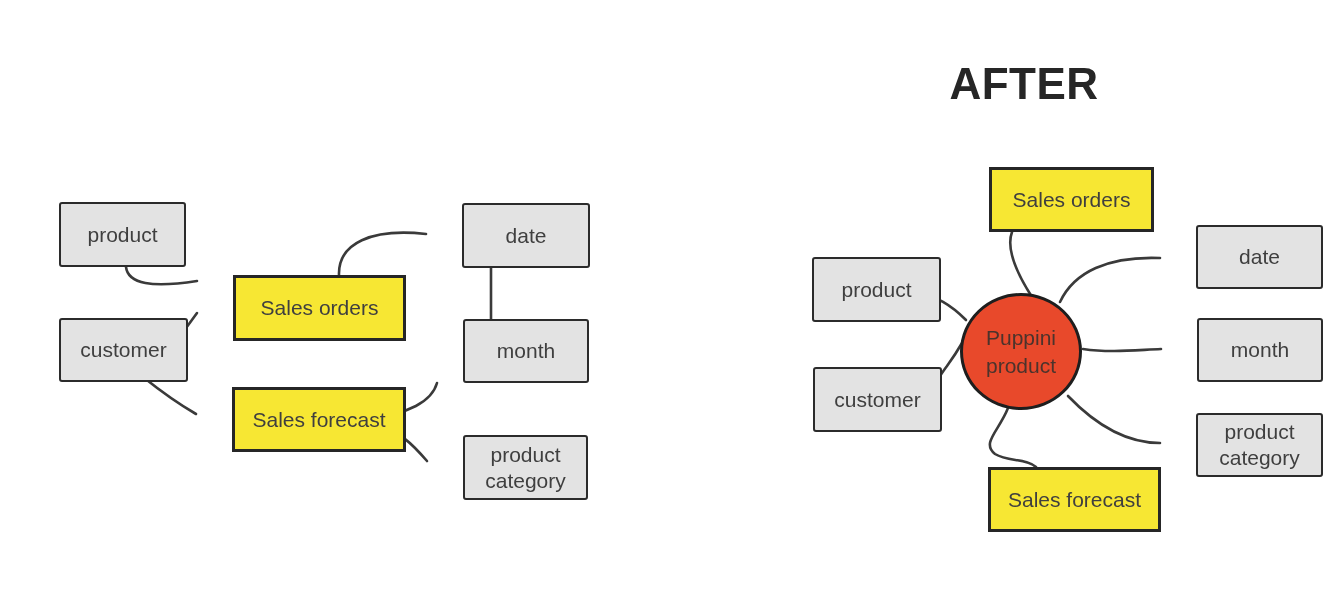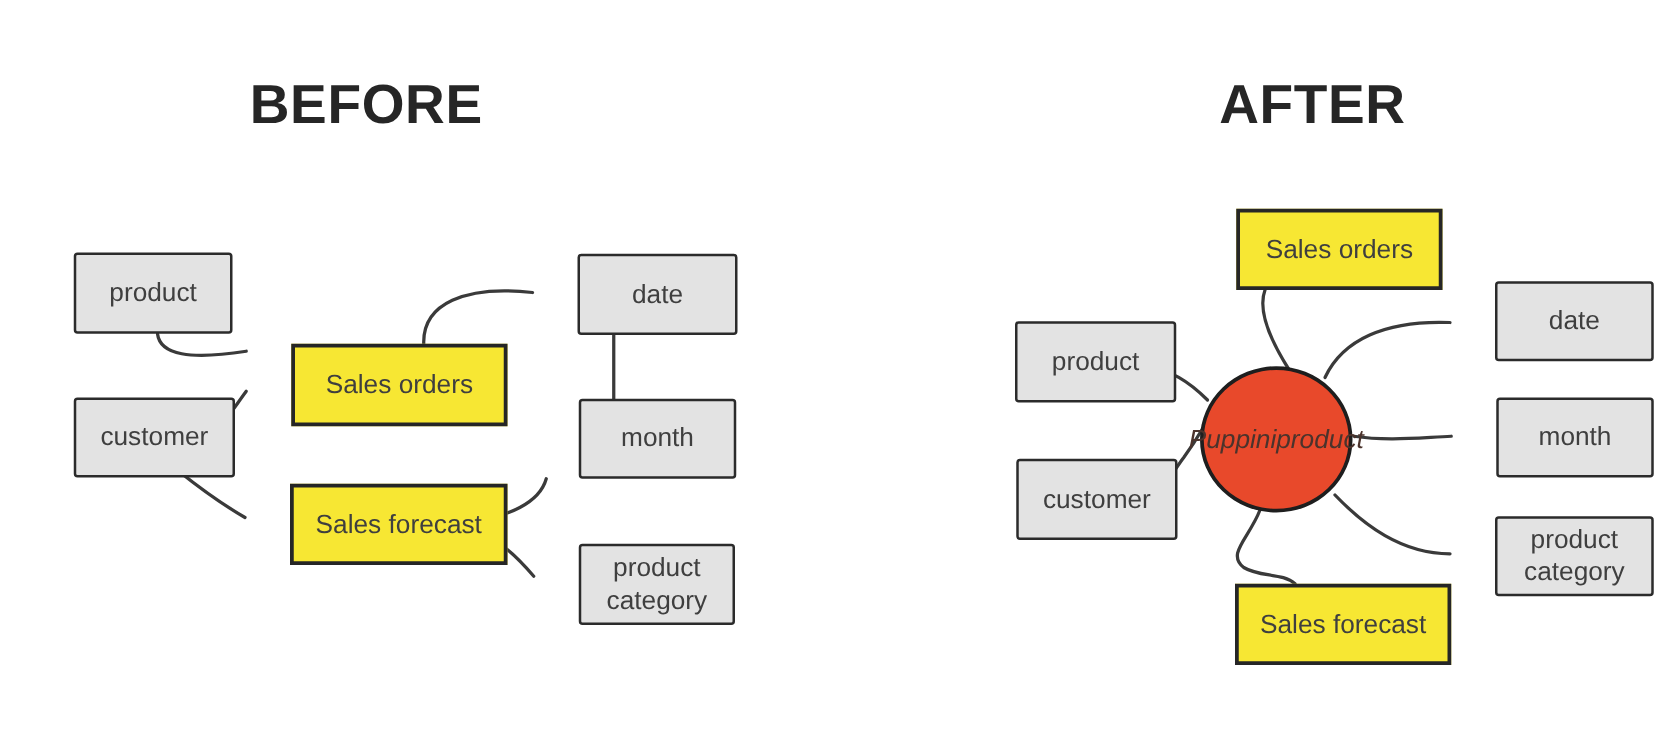--- a/index.html
+++ b/index.html
@@ -66,40 +66,39 @@
     border: 3px solid var(--border-dark);
     border-radius: 0;
   }
   .hub {
     position: absolute;
     box-sizing: border-box;
     background: var(--red);
     border: 3px solid #1e1e1e;
     border-radius: 50%;
     display: flex;
-    flex-direction: row;
+    flex-direction: column;
     align-items: center;
     justify-content: center;
     text-align: center;
     font-size: 21px;
     color: #4b332c;
     line-height: 1.3;
-    font-style: italic;
   }
   
   .t-before { left: 163px; top: 62px; width: 260px; }
   .b-product          { left: 23px;  top: 202px; width: 127px; height: 65px; }
   .b-date             { left: 426px; top: 203px; width: 128px; height: 65px; }
   .b-sales-orders     { left: 197px; top: 275px; width: 173px; height: 66px; }
   .b-customer         { left: 23px;  top: 318px; width: 129px; height: 64px; }
   .b-month            { left: 427px; top: 319px; width: 126px; height: 64px; }
   .b-sales-forecast   { left: 196px; top: 387px; width: 174px; height: 65px; }
   .b-product-category { left: 427px; top: 435px; width: 125px; height: 65px; padding: 2px 10px; }
   
-  .t-after { left: 920px; top: 62px; width: 260px; }
+  .t-after { left: 894px; top: 62px; width: 260px; }
   .a-sales-orders     { left: 953px;  top: 167px; width: 165px; height: 65px; }
   .a-product          { left: 776px;  top: 257px; width: 129px; height: 65px; }
   .a-date             { left: 1160px; top: 225px; width: 127px; height: 64px; }
   .a-customer         { left: 777px;  top: 367px; width: 129px; height: 65px; }
   .a-month            { left: 1161px; top: 318px; width: 126px; height: 64px; }
   .a-product-category { left: 1160px; top: 413px; width: 127px; height: 64px; padding: 2px 10px; }
   .a-sales-forecast   { left: 952px;  top: 467px; width: 173px; height: 65px; }
   .a-hub              { left: 960px;  top: 293px; width: 122px; height: 117px; }
 </style>
 </head>
@@ -119,21 +118,20 @@
 
     <path class="edge" d="M 1012 232 C 1006 248, 1016 272, 1032 297"></path>
     <path class="edge" d="M 905 289 C 938 295, 953 307, 966 320"></path>
     <path class="edge" d="M 906 398 C 928 402, 934 383, 947 366 C 955 355, 958 350, 962 343"></path>
     <path class="edge" d="M 1060 302 C 1074 272, 1108 256, 1160 258"></path>
     <path class="edge" d="M 1083 349 C 1110 353, 1136 350, 1161 349"></path>
     <path class="edge" d="M 1068 396 C 1091 420, 1121 443, 1160 443"></path>
     <path class="edge" d="M 1008 408 C 999 431, 981 443, 995 454 C 1008 462, 1026 458, 1036 467"></path>
   </svg>
 
-  <div class="panel-title t-before">BEFORE</div>
   <div class="panel-title t-after">AFTER</div>
 
   <div class="node gray b-product">product</div>
   <div class="node gray b-date">date</div>
   <div class="node yellow b-sales-orders">Sales orders</div>
   <div class="node gray b-customer">customer</div>
   <div class="node gray b-month">month</div>
   <div class="node yellow b-sales-forecast">Sales forecast</div>
   <div class="node gray b-product-category">product category</div>
 

